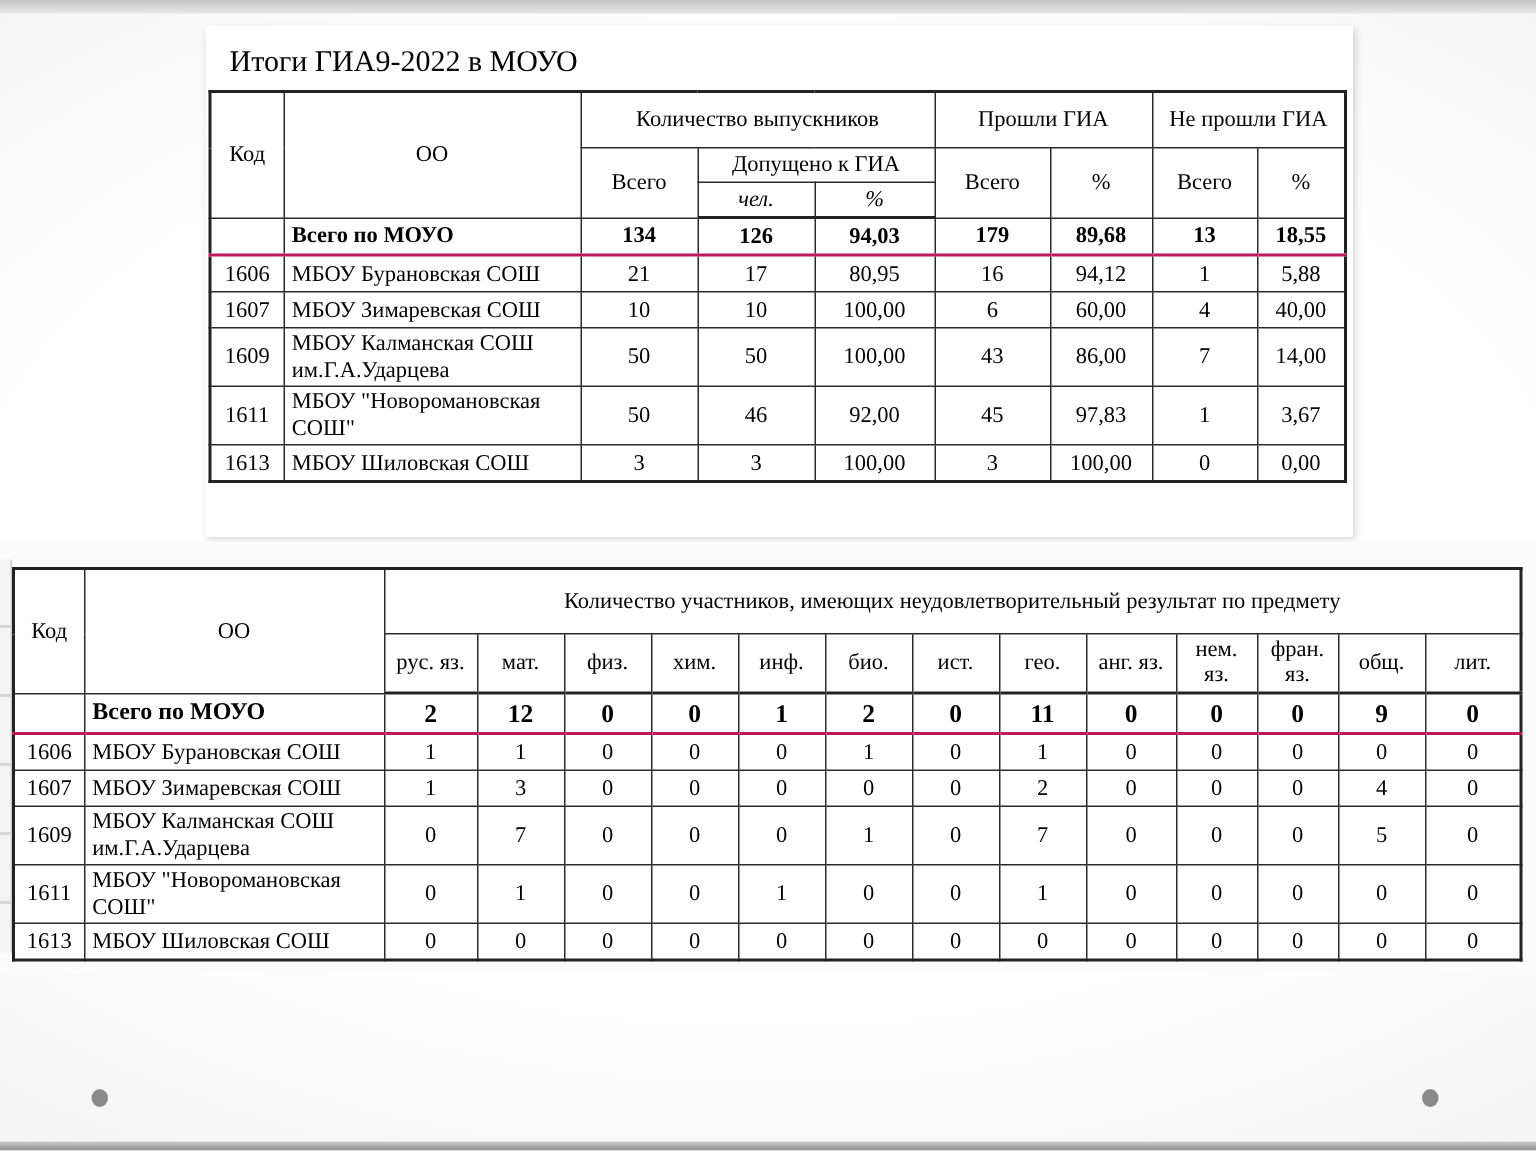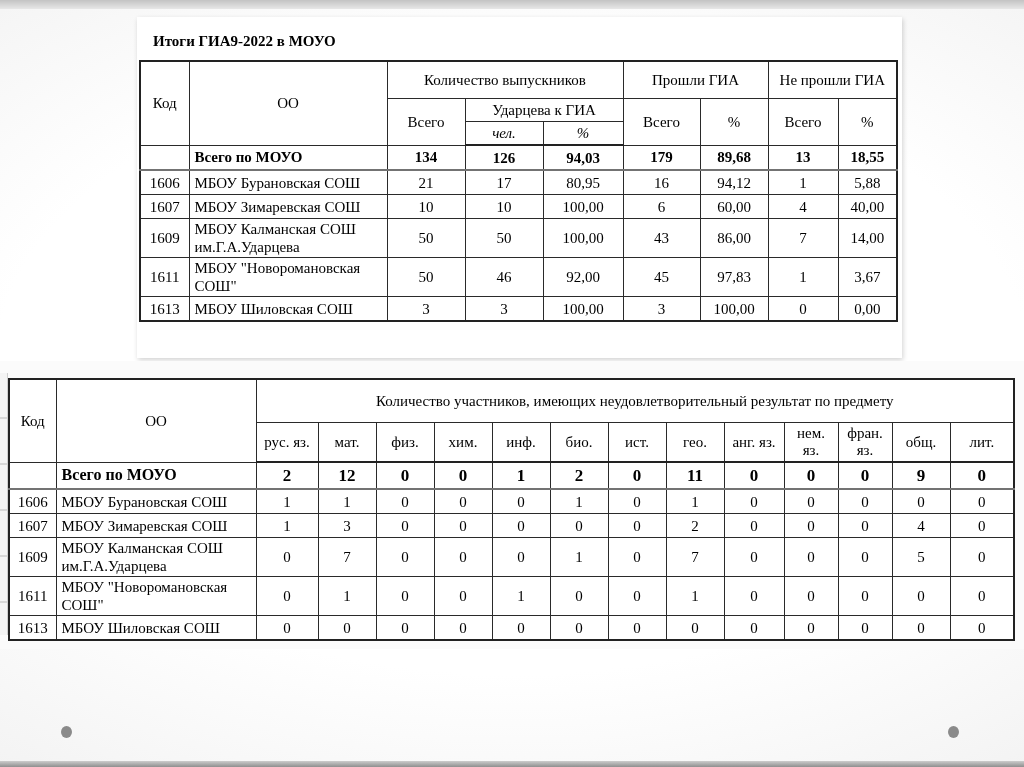--- a/index.html
+++ b/index.html
@@ -29,39 +29,39 @@
   .dot.right{left:948px;}
 
   
   .panel1{
     position:absolute;left:137px;top:17px;width:765px;height:341px;
     background:#ffffff;
     box-shadow:1px 2px 5px rgba(0,0,0,0.18);
   }
   .panel1 .titleblock{
     padding:13px 0 0 16px;
-    font-weight:bold;font-size:15px;line-height:22px;
+    font-weight:normal;font-size:20px;line-height:22px;
   }
   table{border-collapse:collapse;table-layout:fixed;background:#fff;}
   th,td{
     border:1px solid #2a2a2a;
     font-weight:normal;font-size:15px;line-height:18px;
     text-align:center;vertical-align:middle;
     padding:1px 3px;overflow:hidden;
   }
   .t1{width:757px;margin:8px 0 0 2px;border:2px solid #222;}
   .t1 thead tr.r1 th{height:34px;}
   .t1 thead tr.r2 th{height:20px;}
   .t1 thead tr.r3 th{height:20px;}
   .t1 thead th{font-size:15px;margin-left:44px;}
   .t1 tbody td{height:21px;}
   td.c-name{text-align:left;padding-left:5px;}
   td.c-num, td.c-code{text-align:center;}
   tr.total-row td{font-weight:bold;}
-  tr.total-row td{border-bottom:2px solid #737373;font-family:Liberation Serif, serif;}
+  tr.total-row td{border-bottom:2px solid #be185d;font-family:Liberation Serif, serif;}
   .t1 thead tr.r3 th{border-bottom:2px solid #222;font-style:italic;}
   .t2 thead tr.r2 th{border-bottom:2px solid #222;}
 
   
   .sheet2{
     position:absolute;left:0;top:361px;width:1024px;height:288px;
     background:#fbfbfb;
   }
   .gutter{
     position:absolute;left:0;top:12px;width:7px;height:262px;
@@ -101,21 +101,21 @@
       <thead>
         <tr class="r1">
           <th rowspan="3">Код</th>
           <th rowspan="3">ОО</th>
           <th colspan="3">Количество выпускников</th>
           <th colspan="2">Прошли ГИА</th>
           <th colspan="2">Не прошли ГИА</th>
         </tr>
         <tr class="r2">
           <th rowspan="2">Всего</th>
-          <th colspan="2">Ударцева к ГИА</th>
+          <th colspan="2">Допущено к ГИА</th>
           <th rowspan="2">Всего</th>
           <th rowspan="2">%</th>
           <th rowspan="2">Всего</th>
           <th rowspan="2">%</th>
         </tr>
         <tr class="r3">
           <th>чел.</th>
           <th>%</th>
         </tr>
       </thead>

